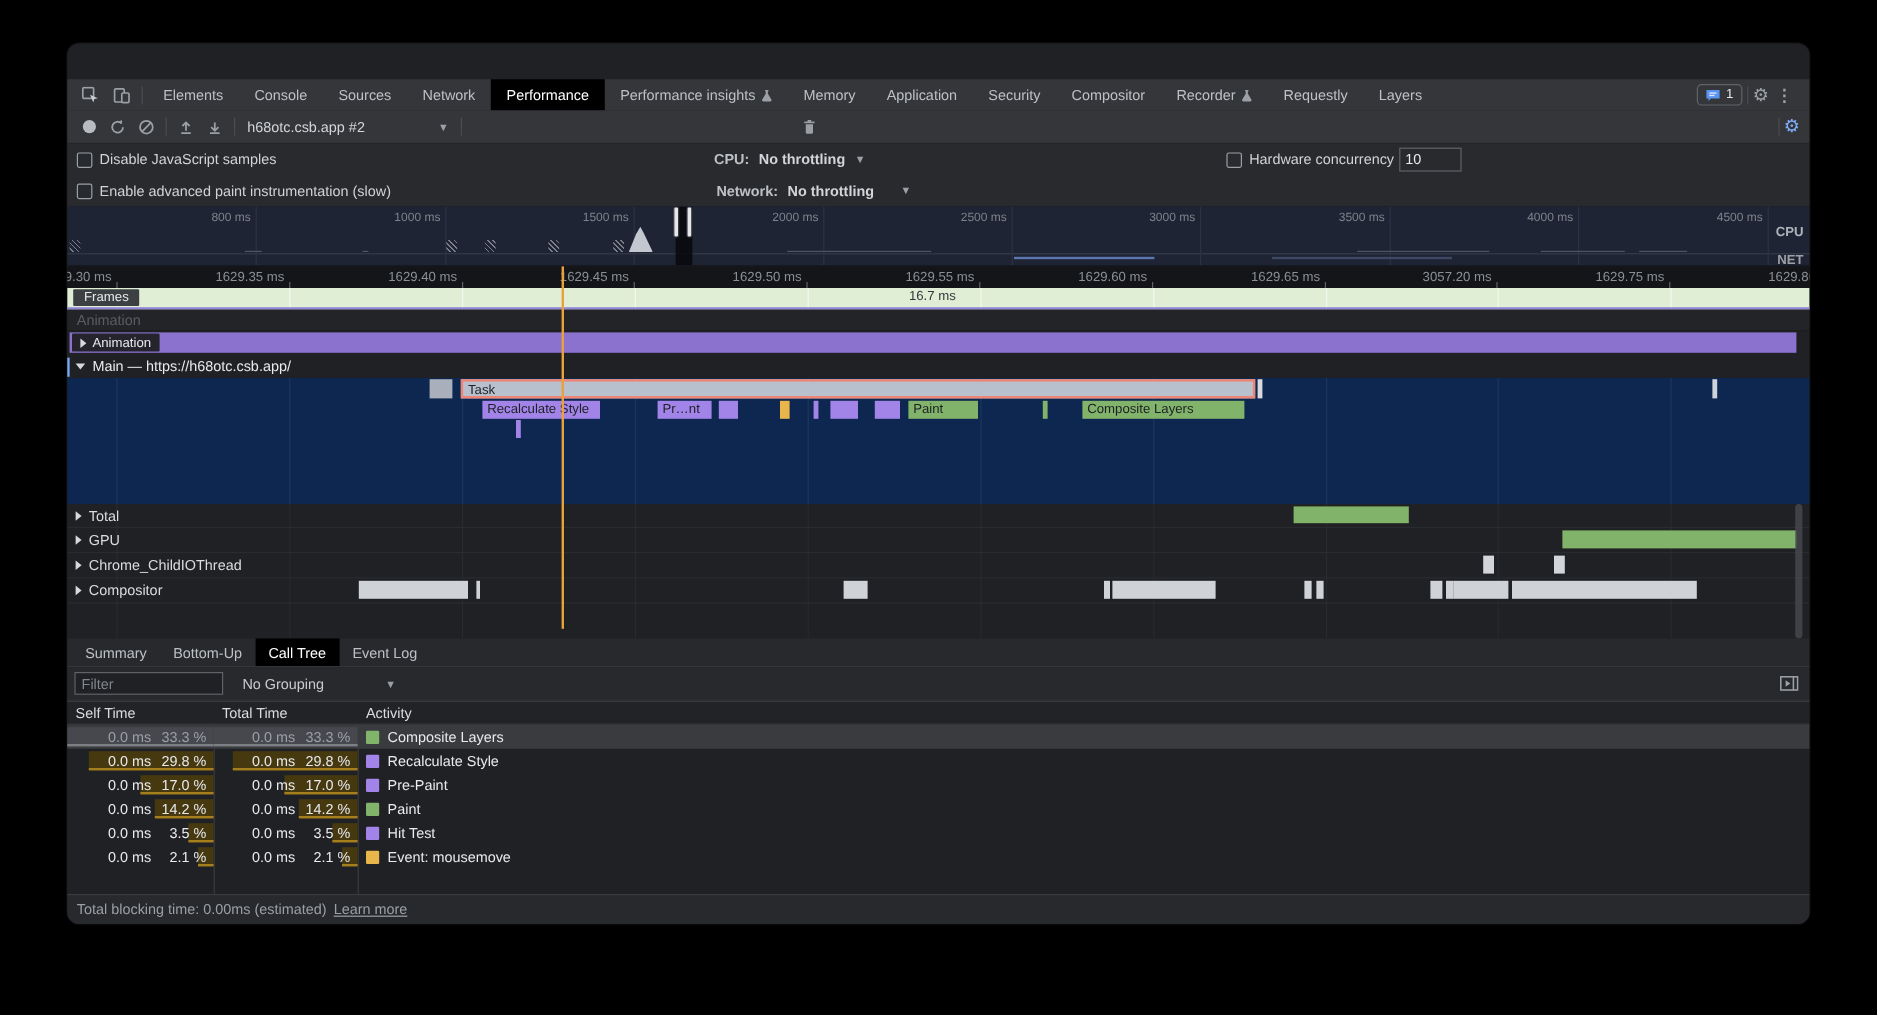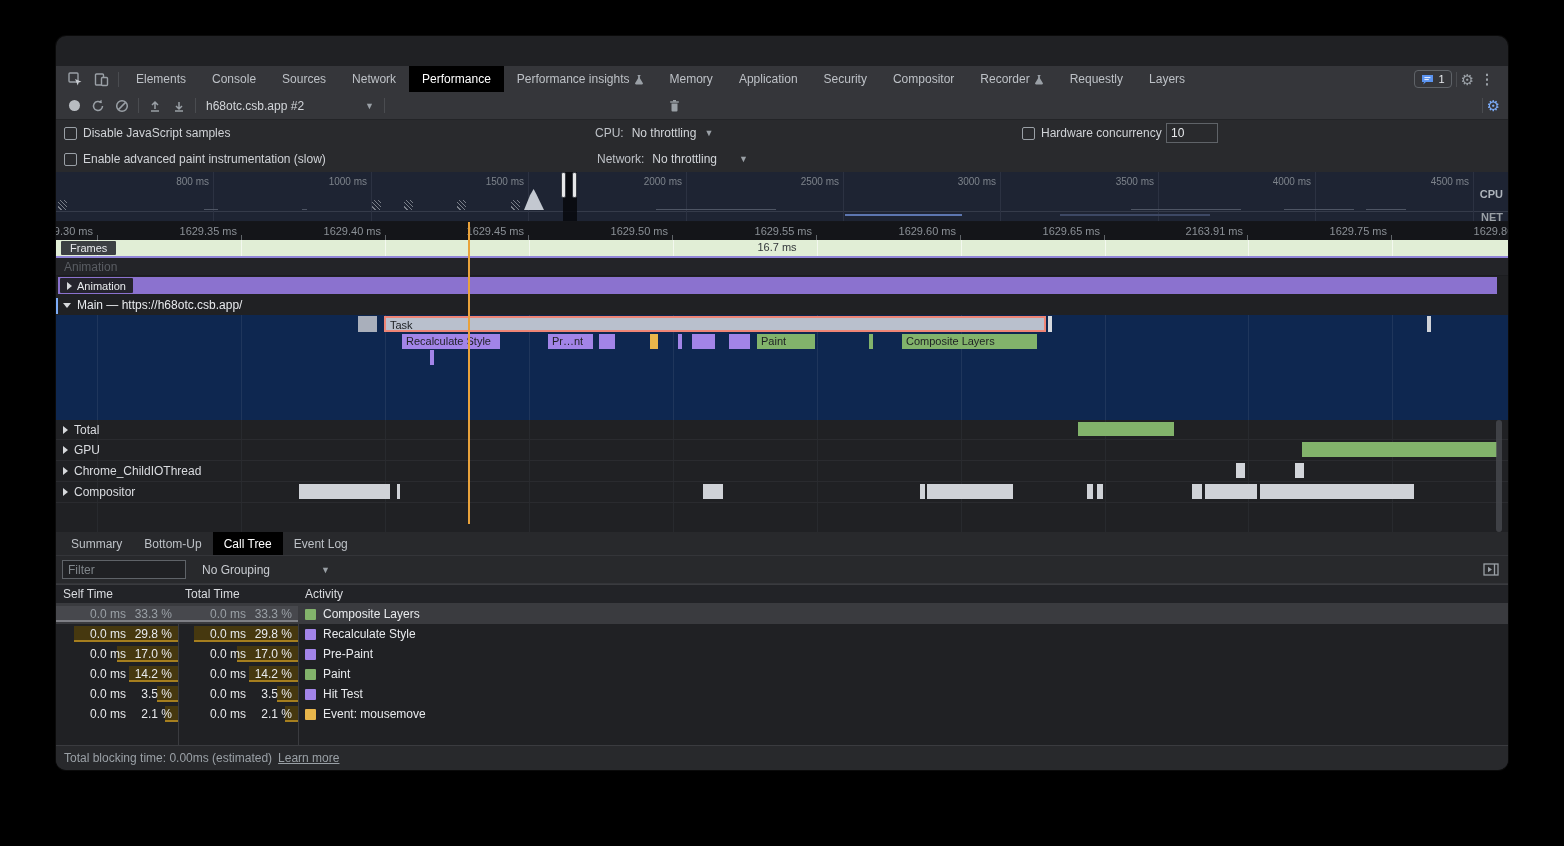--- a/index.html
+++ b/index.html
@@ -36,21 +36,21 @@
   .selectbox{display:flex;align-items:center;justify-content:space-between;width:168px;color:#d2d5d9;
              padding:0 6px;}
   .arrow-dn{font-size:9px;color:#9aa0a6;}
   .cbgroup{display:flex;align-items:center;gap:16px;margin-left:8px;margin-top:42px;}
   .cbitem{display:flex;align-items:center;gap:6px;color:#d0d3d7;}
   .cb{width:11px;height:11px;border:1.5px solid #9aa0a6;border-radius:2px;flex:none;}
   .toolbar-right{margin-left:auto;display:flex;align-items:center;padding-right:8px;}
   
   .settings{position:absolute;left:0;top:84px;right:0;height:52px;background:#292a2d;color:#bdc1c6;}
   .setrow{position:absolute;left:0;right:0;height:26px;display:flex;align-items:center;}
-  .throttle{display:flex;align-items:center;gap:8px;}
+  .throttle{display:flex;align-items:center;gap:8px;font-weight:bold;}
   .hwinput{width:42px;height:18px;border:1px solid #5f6368;background:transparent;color:#e8eaed;
            font:12px "Liberation Sans",sans-serif;padding:0 4px;}
   
   .overview{position:absolute;left:0;top:136px;right:0;height:50px;background:#1e2433;overflow:hidden;
             border-bottom:1px solid #15161a;box-sizing:border-box;}
   .ovlabel{position:absolute;font-size:10px;color:#7d838b;width:70px;text-align:right;top:4px;}
   .ovline{position:absolute;top:0;bottom:0;width:1px;background:#2c3242;}
   .ovsep{position:absolute;left:0;right:0;top:39px;height:1px;background:#353b4a;}
   .ovbase{position:absolute;height:1px;background:#5a6170;top:37px;opacity:.8;}
   .hatch{position:absolute;top:28px;width:9px;height:10px;opacity:.85;
@@ -365,21 +365,21 @@
         <div class="rlabel" style="left: 394px;">1629.45 ms</div>
         <div class="rtick" style="left: 472px;"></div>
         <div class="rlabel" style="left: 538px;">1629.50 ms</div>
         <div class="rtick" style="left: 616px;"></div>
         <div class="rlabel" style="left: 682px;">1629.55 ms</div>
         <div class="rtick" style="left: 760px;"></div>
         <div class="rlabel" style="left: 826px;">1629.60 ms</div>
         <div class="rtick" style="left: 904px;"></div>
         <div class="rlabel" style="left: 970px;">1629.65 ms</div>
         <div class="rtick" style="left: 1048px;"></div>
-        <div class="rlabel" style="left: 1113px;">2163.91 ms</div>
+        <div class="rlabel" style="left: 1113px;">3057.20 ms</div>
         <div class="rtick" style="left: 1191px;"></div>
         <div class="rlabel" style="left: 1257px;">1629.75 ms</div>
         <div class="rtick" style="left: 1335px;"></div>
         <div class="rlabel" style="left: 1401px;">1629.80 ms</div>
       </div>
 
     <div class="framesrow">
 
     <div class="fgrid" style="left: 41px;"></div>
         <div class="fgrid" style="left: 185px;"></div>

